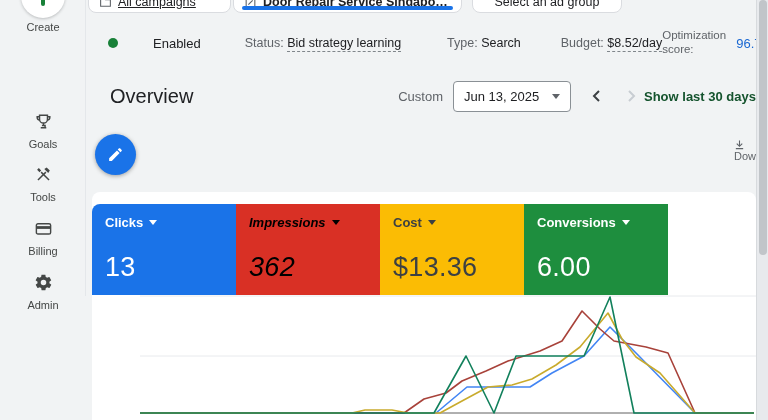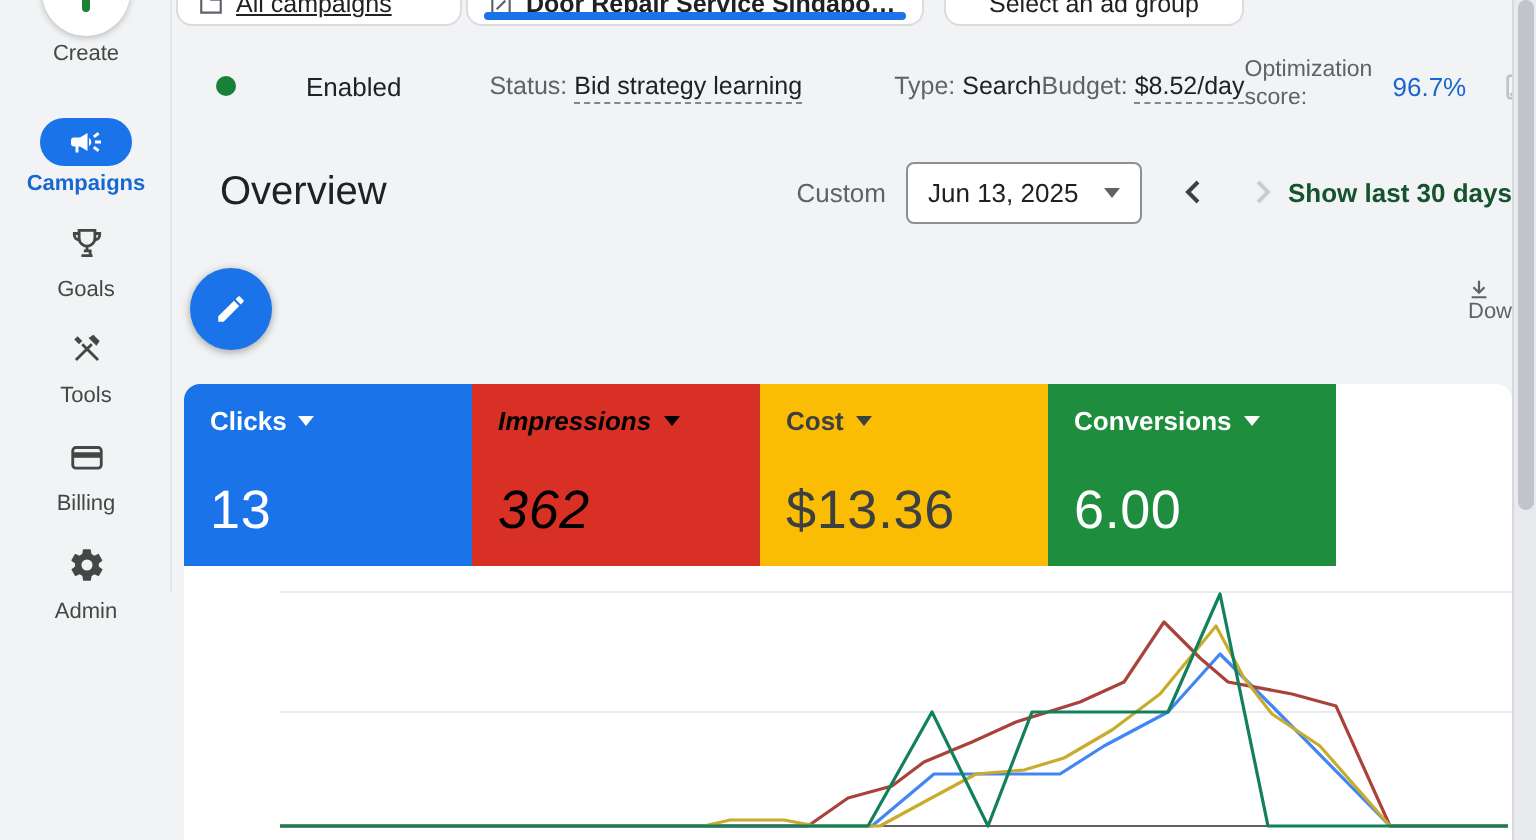--- a/index.html
+++ b/index.html
@@ -59,21 +59,21 @@
   .showlast { color:#14532d; font-size:13px; font-weight:700; margin-left:5px; white-space:nowrap; }
   
   .fab { position:absolute; left:95px; top:134px; width:41px; height:41px; border-radius:50%;
          background:#1a73e8; display:flex; align-items:center; justify-content:center;
          box-shadow:0 1px 4px rgba(0,0,0,.35); z-index:6; }
   .download { position:absolute; left:734px; top:139px; width:24px; text-align:center;
               color:#5f6368; font-size:11px; overflow:hidden; white-space:nowrap; z-index:2; }
   
   .chart-card { position:absolute; left:92px; top:192px; width:664px; height:228px;
                 background:#fff; border-radius:8px 8px 0 0; z-index:3; }
-  .cards-row { position:absolute; left:0; top:0; width:576px; height:107px; display:flex; }
+  .cards-row { position:absolute; left:0; top:12px; width:576px; height:107px; display:flex; }
   .metric-card { width:144px; height:91px; padding:11px 0 0 13px; position:relative; }
   .metric-card:first-child { border-top-left-radius:8px; }
   .mc-label { font-size:13px; font-weight:700; display:flex; align-items:center; gap:6px; }
   .mc-caret { width:0; height:0; border-left:4px solid transparent; border-right:4px solid transparent;
               border-top:5px solid currentColor; display:inline-block; }
   .mc-value { position:absolute; left:13px; bottom:12px; font-size:27px; font-weight:300; letter-spacing:.3px; }
   
   .chart-svg { position:absolute; left:0; top:93px; }
   
   .scrollbar { position:absolute; right:0; top:0; width:12px; height:420px;
@@ -88,30 +88,20 @@
 <div class="sidebar">
   <div class="side-item" style="top:-26px">
     <div class="create-circle">
       <span>
         <span class="create-plus-v"></span>
       </span>
     </div>
     <span class="side-label">Create</span>
   </div>
 
-  <div class="side-item" style="top:59px">
-    <div class="pill">
-      <span class="side-icon">
-        <svg width="18" height="18" viewBox="0 0 24 24" fill="#ffffff">
-            <path d="M18 11v2h4v-2h-4zM16.6 16.2l3.2 2.4 1.2-1.6-3.2-2.4-1.2 1.6zM21 7l-1.2-1.6-3.2 2.4 1.2 1.6L21 7zM4 9a2 2 0 0 0-2 2v2a2 2 0 0 0 2 2h1v4h2v-4h1l5 3V6L8 9H4zM15.5 12c0-1.3-.8-2.4-1.5-2.7v5.4c.7-.3 1.5-1.4 1.5-2.7z"></path>
-          </svg>
-      </span>
-    </div>
-    <span class="side-label active">Campaigns</span>
-  </div>
 
   <div class="side-item" style="top:112px">
     <span class="side-icon">
       <svg width="19" height="19" viewBox="0 0 24 24" fill="none" stroke="#444746" stroke-width="1.8">
           <path d="M7 4h10v5a5 5 0 0 1-10 0V4z"></path>
           <path d="M7 6H4v1a3 3 0 0 0 3 3"></path>
           <path d="M17 6h3v1a3 3 0 0 1-3 3"></path>
           <path d="M12 14v3"></path>
           <path d="M8.5 20h7M10 17h4v3"></path>
         </svg>
@@ -181,21 +171,21 @@
     <span>Enabled</span>
   </span>
   <span class="st-item" style="margin-left:44px">
     <span class="st-label">Status:</span>
     <span class="st-value dashed-u">Bid strategy learning</span>
   </span>
   <span class="st-item" style="margin-left:46px">
     <span class="st-label">Type:</span>
     <span class="st-value">Search</span>
   </span>
-  <span class="st-item" style="">
+  <span class="st-item" style="margin-left:40px">
     <span class="st-label">Budget:</span>
     <span class="st-value dashed-u">$8.52/day</span>
   </span>
   <span class="opt-group">
     <span class="opt-label">Optimization score:</span>
     <span class="opt-value">96.7%</span>
   </span>
   <span class="sim-group">
     <span>
       <svg width="17" height="17" viewBox="0 0 24 24" fill="none" stroke="#bdc1c6" stroke-width="1.8">

